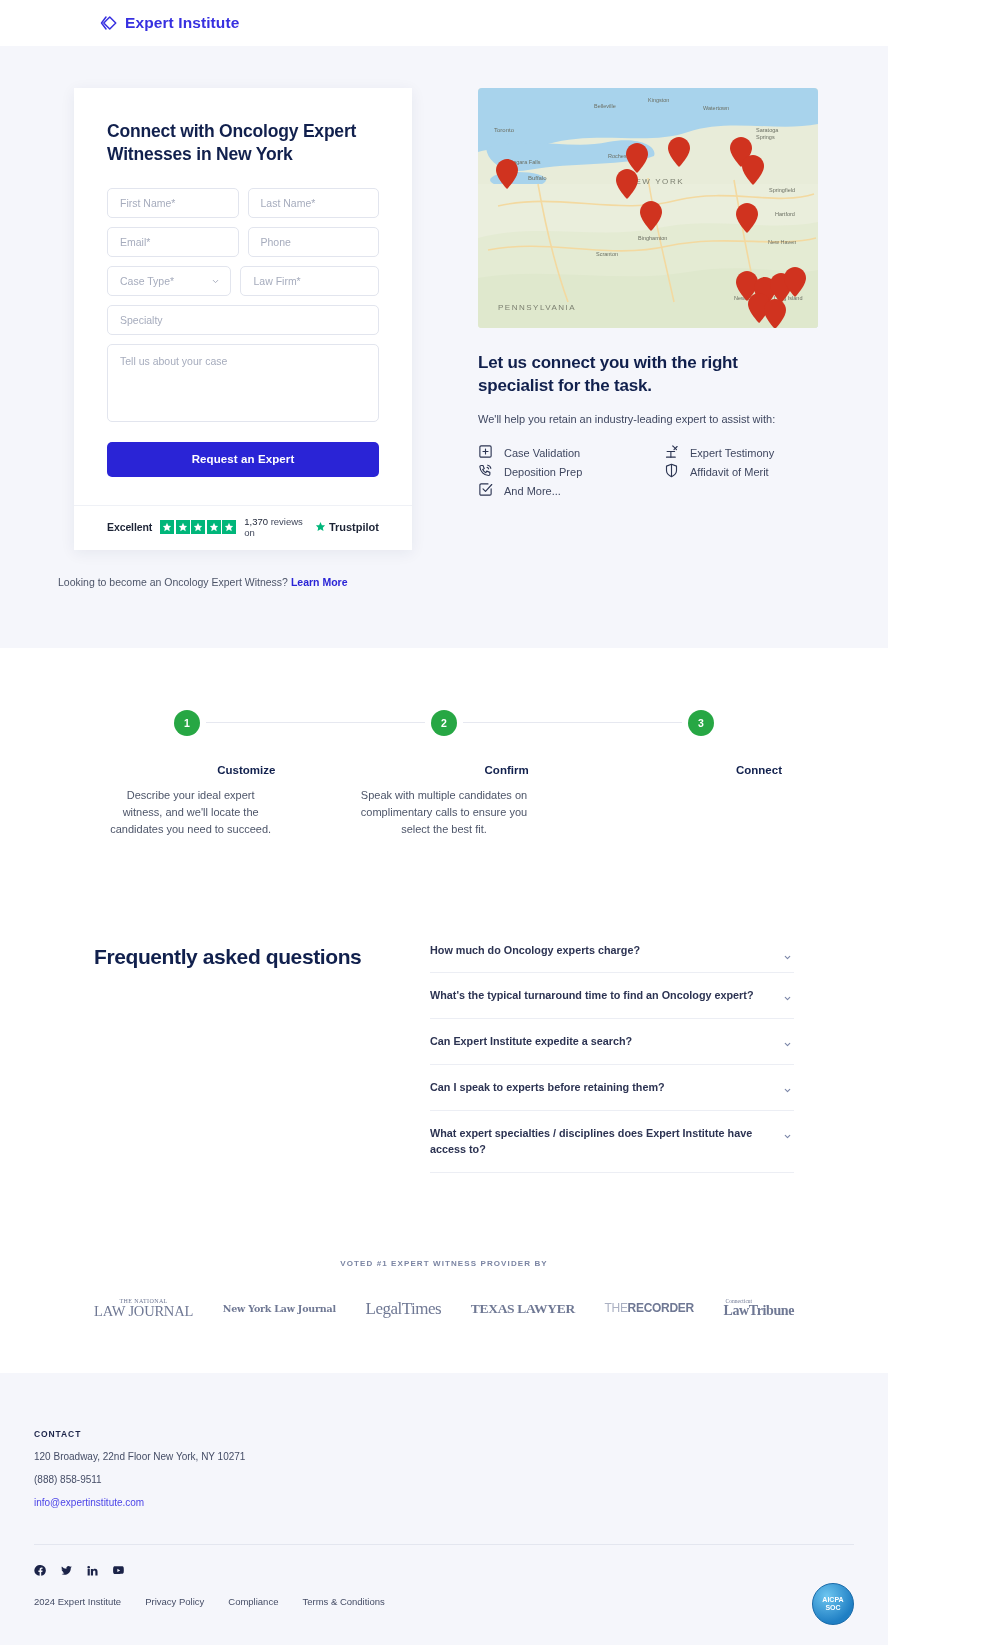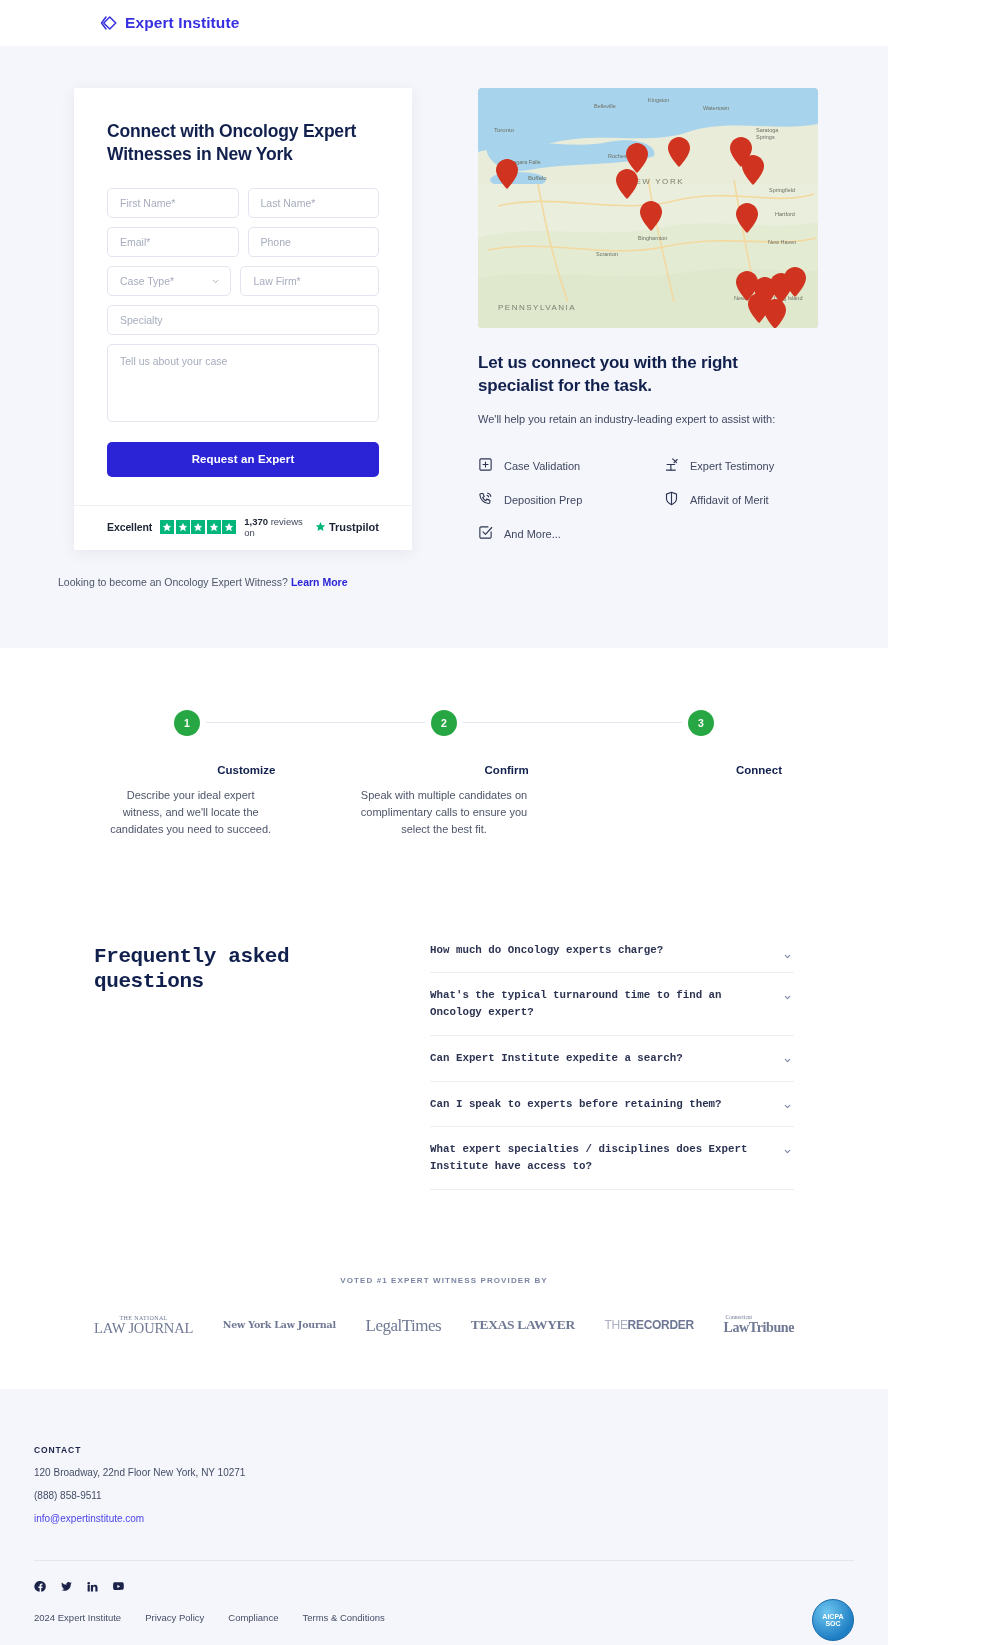--- a/index.html
+++ b/index.html
@@ -85,21 +85,21 @@
     display: flex; align-items: center; gap: 8px;
   }
   .trust-word { font-size: 10.5px; font-weight: 700; color: #1d2436; letter-spacing: -.1px; }
   .stars { display: flex; gap: 1.5px; }
   .star-box {
     width: 14px; height: 14px; background: #00b67a;
     display: flex; align-items: center; justify-content: center;
   }
   .star-box svg { width: 10px; height: 10px; }
   .trust-count { font-size: 9.5px; color: #41485c; }
-  .trust-count b { font-weight: 700; color: #1d2436; }
+  .trust-count b { font-weight: 400; color: #1d2436; }
   .tp-logo { display: flex; align-items: center; gap: 3px; }
   .tp-logo svg { width: 11px; height: 11px; }
   .tp-logo span { font-size: 11px; font-weight: 700; color: #1d2436; }
 
   .become-line {
     width: 800px; margin: 26px auto 0 auto;
     font-size: 10.5px; color: #4d5569; padding-left: 14px;
   }
   .become-line a { color: #2a24d6; font-weight: 700; text-decoration: none; }
 
@@ -109,22 +109,22 @@
     width: 340px; height: 240px; border-radius: 4px; overflow: hidden;
     position: relative; background: #e9eadf;
   }
   .map-card svg { display: block; width: 340px; height: 240px; }
   .right-title {
     margin-top: 24px; font-size: 17px; line-height: 1.35; font-weight: 700;
     color: #11204d; letter-spacing: -.2px; width: 320px;
   }
   .right-sub { margin-top: 15px; font-size: 11px; color: #3f4760; }
   .assist-grid {
-    margin-top: 32px; display: grid;
-    grid-template-columns: 186px 186px; row-gap: 15px;
+    margin-top: 19px; display: grid;
+    grid-template-columns: 186px 186px; row-gap: 0;
   }
   .assist-item { display: flex; align-items: center; gap: 11px; }
   .assist-item svg { width: 15px; height: 15px; flex: 0 0 15px; color: #2c3552; }
   .assist-label { font-size: 11px; color: #3f4760; }
 
   
   .steps-section { background: #fff; padding: 62px 0 38px 0; }
   .steps-inner { width: 760px; margin: 0 auto; position: relative; }
   .steps-circles { display: flex; align-items: center; justify-content: space-between; }
   .circle {
@@ -136,21 +136,21 @@
   }
   .connector { height: 1px; background: #e6e8f0; flex: 1; margin: 0 6px; }
   .conn-pad { flex: 0 0 110px; }
   .steps-text { display: flex; margin-top: 28px; }
   .step-col { flex: 1; text-align: center; padding: 0 42px; }
   .step-name { font-size: 11.5px; font-weight: 700; color: #11204d; text-align: right; }
   .step-desc { margin-top: 11px; font-size: 11px; line-height: 1.55; color: #4d5569; }
 
   
   .faq-section { background: #fff; padding: 56px 0 70px 0; }
-  .faq-inner { width: 700px; margin: 0 auto; display: flex; gap: 36px; font-family: Liberation Mono, monospace; }
+  .faq-inner { width: 700px; margin: 0 auto; display: flex; gap: 36px; }
   .faq-title {
     flex: 0 0 300px; font-size: 21px; line-height: 1.2; font-weight: 700;
     color: #11204d; letter-spacing: -.4px; padding-top: 12px;
   }
   .faq-list { flex: 1; }
   .faq-item {
     border-bottom: 1px solid #eceef4;
     padding: 14px 26px 14px 0;
     position: relative; cursor: pointer;
   }

